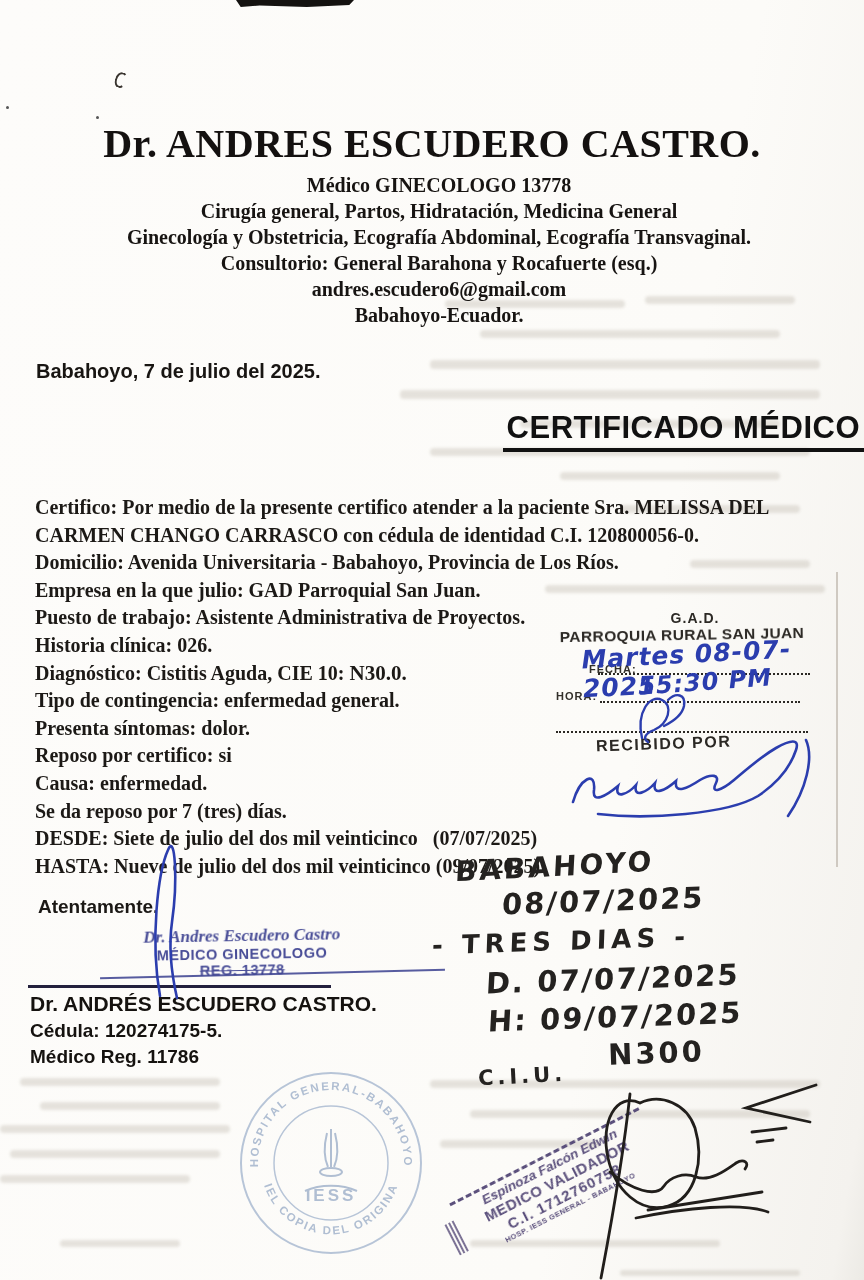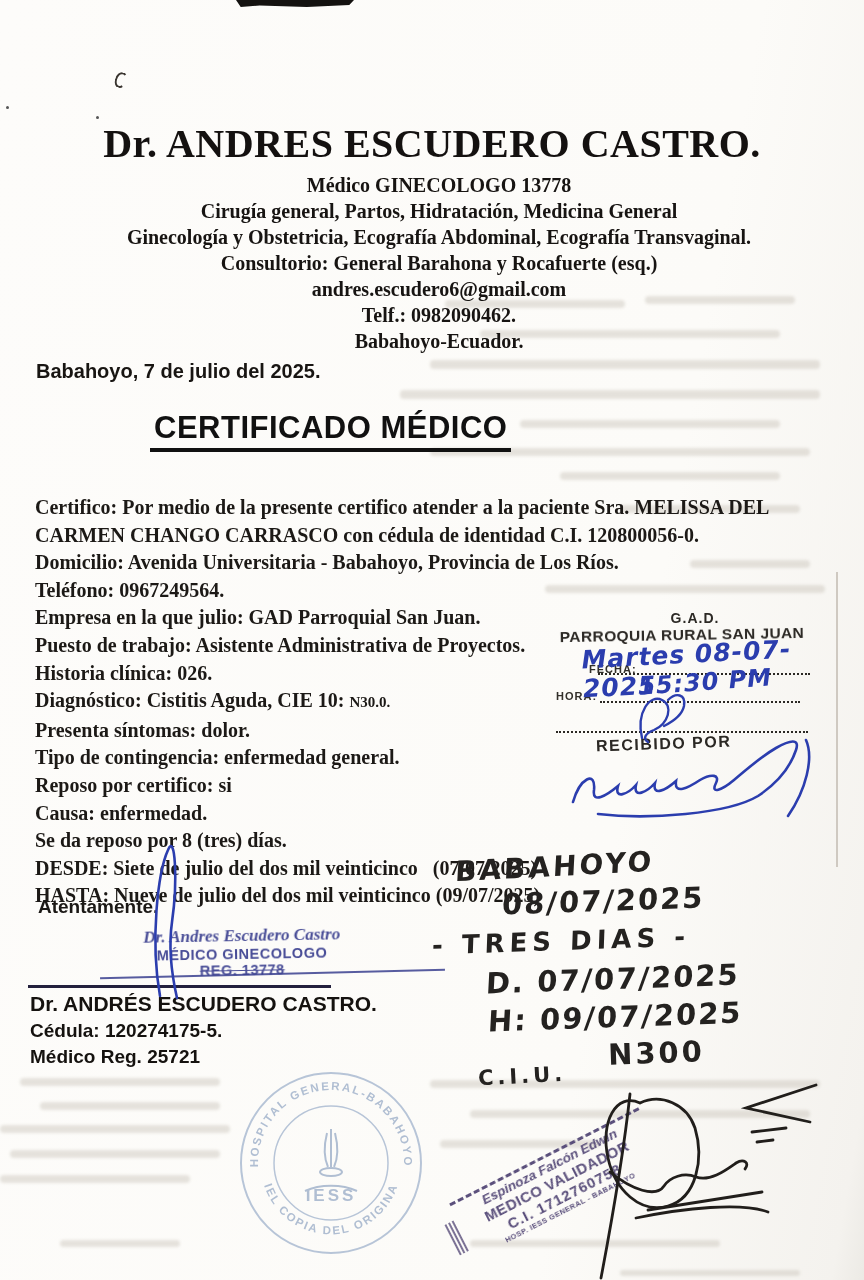--- a/index.html
+++ b/index.html
@@ -4,21 +4,21 @@
 <style>
   html,body{margin:0;padding:0;background:#e8e6e2;}
   #page{position:relative;width:864px;height:1280px;margin:0 auto;overflow:hidden;
         background:linear-gradient(100deg,#fdfcfa 0%,#fcfbf8 70%,#f4f2ee 97%,#eceae5 100%);
         font-family:"Liberation Serif",serif;color:#1b1815;}
   .abs{position:absolute;}
   
   .doc-title-main{top:122px;left:0;right:0;text-align:center;font:bold 40px/1.1 "Liberation Serif",serif;color:#141110;letter-spacing:.5px;}
   .hdr-lines{top:172px;left:14px;right:0;text-align:center;font:bold 20px/26px "Liberation Serif",serif;color:#171412;}
   .date-line{top:360px;left:36px;font:bold 20px "Liberation Sans",sans-serif;color:#181512;text-align:center;}
-  .cert-title{top:410px;left:0;right:0;text-align:left;}
+  .cert-title{top:410px;left:0;right:0;text-align:right;}
   .cert-title span{display:inline-block;margin-left:150px;font:bold 31px "Liberation Sans",sans-serif;color:#111;
         border-bottom:4px solid #111;padding:0 4px 2px;letter-spacing:.5px;}
   
   .body-block{top:494px;left:35px;width:802px;font:bold 20px/27.6px "Liberation Serif",serif;color:#1c1916;}
   .body-block .ln{white-space:pre-wrap;}
   
   .gad{color:#2b2824;filter:blur(.25px);}
   .gad-org{top:610px;left:630px;width:130px;text-align:center;font:bold 14px "Liberation Sans",sans-serif;letter-spacing:1px;}
   .gad-org2{top:626px;left:548px;width:268px;text-align:center;font:bold 15.5px "Liberation Sans",sans-serif;transform:rotate(-1deg);letter-spacing:.4px;}
   .gad-label{font:bold 11px "Liberation Sans",sans-serif;letter-spacing:1px;color:#33302b;}
@@ -89,43 +89,41 @@
     <div class="bleed" style="top:1270px;left:620px;width:180px;height:6px;"></div>
   </div>
 
   <div class="abs doc-title-main">Dr. ANDRES ESCUDERO CASTRO.</div>
   <div class="abs hdr-lines">
     <div>Médico GINECOLOGO 13778</div>
     <div>Cirugía general, Partos, Hidratación, Medicina General</div>
     <div>Ginecología y Obstetricia, Ecografía Abdominal, Ecografía Transvaginal.</div>
     <div>Consultorio: General Barahona y Rocafuerte (esq.)</div>
     <div>andres.escudero6@gmail.com</div>
-    <div>Telf.: 0982090462.</div>
     <div>Babahoyo-Ecuador.</div>
   </div>
 
   <div class="abs date-line">Babahoyo, 7 de julio del 2025.</div>
 
   <div class="abs cert-title">
     <span>CERTIFICADO MÉDICO</span>
   </div>
 
   <div class="abs body-block">
     <div class="ln"><span>Certifico:</span><span style="font-weight:bold"> Por medio de la presente certifico atender a la paciente </span><span>Sra. MELISSA DEL CARMEN CHANGO CARRASCO</span><span> con cédula de identidad C.I. 120800056-0.</span></div>
     <div class="ln">Domicilio: Avenida Universitaria - Babahoyo, Provincia de Los Ríos.</div>
-    <div class="ln">Teléfono: 0967249564.</div>
     <div class="ln">Empresa en la que julio: GAD Parroquial San Juan.</div>
     <div class="ln">Puesto de trabajo: Asistente Administrativa de Proyectos.</div>
     <div class="ln">Historia clínica: 026.</div>
-    <div class="ln"><span>Diagnóstico: Cistitis Aguda, CIE 10: </span><span style="font-size:15px">N30.0.</span></div>
+    <div class="ln"><span>Diagnóstico: Cistitis Aguda, CIE 10: </span><span style="font-size:21px">N30.0.</span></div>
+    <div class="ln">Tipo de contingencia: enfermedad general.</div>
     <div class="ln">Presenta síntomas: dolor.</div>
-    <div class="ln">Tipo de contingencia: enfermedad general.</div>
     <div class="ln">Reposo por certifico: si</div>
     <div class="ln">Causa: enfermedad.</div>
-    <div class="ln">Se da reposo por 8 (tres) días.</div>
+    <div class="ln">Se da reposo por 7 (tres) días.</div>
     <div class="ln">DESDE: Siete de julio del dos mil veinticinco   (07/07/2025)</div>
     <div class="ln">HASTA: Nueve de julio del dos mil veinticinco (09/07/2025)</div>
   </div>
 
   <div class="abs gad gad-org">G.A.D.</div>
   <div class="abs gad gad-org2">PARROQUIA RURAL SAN JUAN</div>
   <div class="abs gad-label" style="top:663px;left:556px;padding-left:33px;">FECHA:</div>
   <div class="abs dotline" style="top:672px;left:598px;width:212px;"></div>
   <div class="abs gad-label" style="top:690px;left:556px;">HORA:</div>
   <div class="abs dotline" style="top:700px;left:600px;width:200px;"></div>
@@ -138,21 +136,21 @@
   <div class="abs atentamente">Atentamente.</div>
   <div class="abs dr-stamp">
     <div class="n">Dr. Andres Escudero Castro</div>
     <div class="r">MÉDICO GINECOLOGO</div>
     <div class="r" style="text-decoration:line-through;">REG. 13778</div>
   </div>
   <div class="abs sigline2"></div>
   <div class="abs sigline1"></div>
   <div class="abs dr-name">Dr. ANDRÉS ESCUDERO CASTRO.</div>
   <div class="abs dr-ced">Cédula: 120274175-5.</div>
-  <div class="abs dr-reg">Médico Reg. 25721</div>
+  <div class="abs dr-reg">Médico Reg. 11786</div>
 
   <div>
     <div class="abs hw-black" style="top:850px;left:455px;font-size:28px;letter-spacing:3px;transform:rotate(-3deg) skewX(-6deg);">BABAHOYO</div>
     <div class="abs hw-black" style="top:884px;left:502px;font-size:29px;letter-spacing:2px;transform:rotate(-2deg) skewX(-5deg);">08/07/2025</div>
     <div class="abs hw-black" style="top:926px;left:432px;font-size:26px;letter-spacing:5px;transform:rotate(-2deg) skewX(-4deg);">- TRES DIAS -</div>
     <div class="abs hw-black" style="top:962px;left:486px;font-size:29px;letter-spacing:2px;transform:rotate(-2deg) skewX(-5deg);">D. 07/07/2025</div>
     <div class="abs hw-black" style="top:1000px;left:488px;font-size:29px;letter-spacing:2px;transform:rotate(-2deg) skewX(-5deg);">H: 09/07/2025</div>
     <div class="abs hw-black" style="top:1036px;left:608px;font-size:29px;letter-spacing:3px;transform:rotate(-2deg);">N300</div>
     <div class="abs hw-black" style="top:1064px;left:478px;font-size:21px;letter-spacing:4px;transform:rotate(-3deg);">C.I.U.</div>
   </div>

